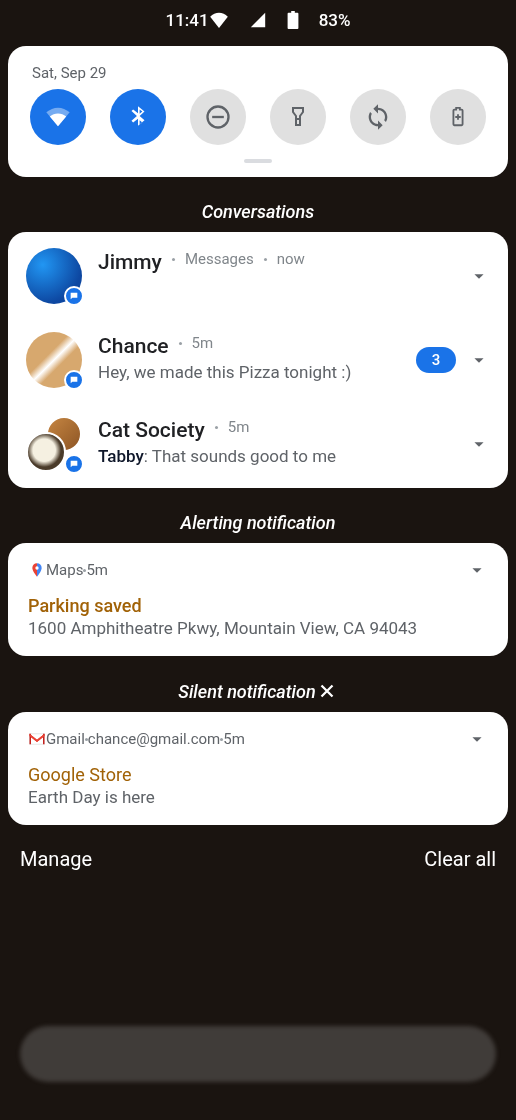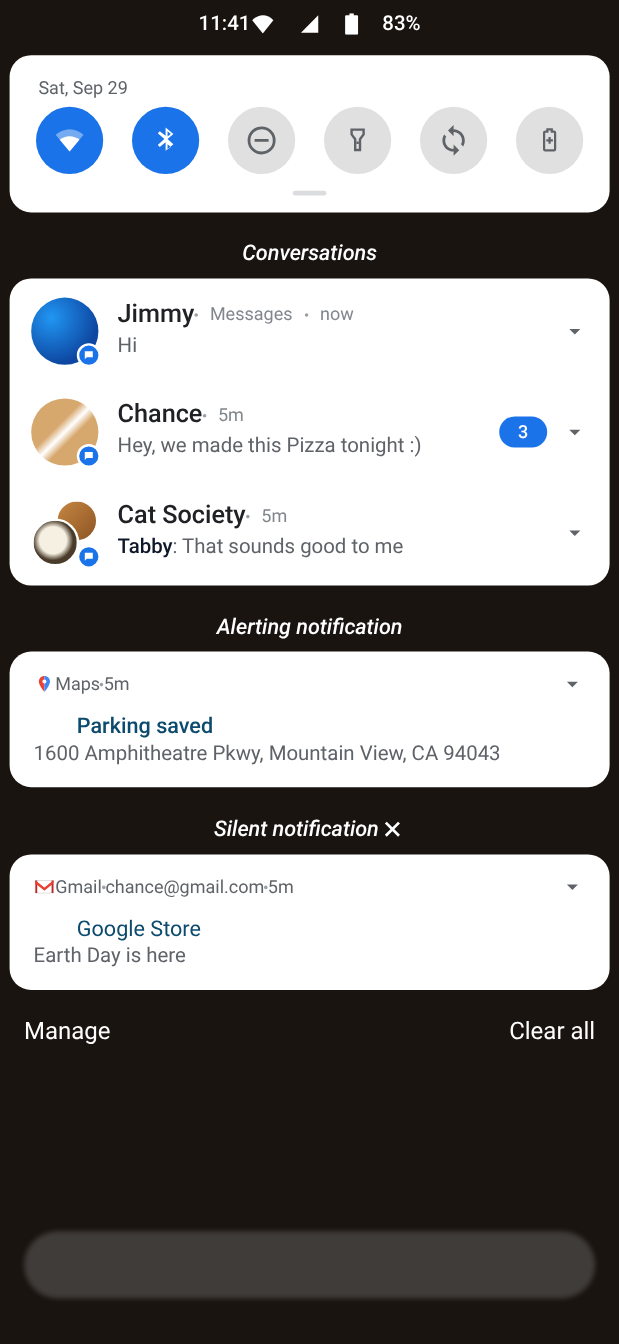--- a/index.html
+++ b/index.html
@@ -142,21 +142,22 @@
     border: 2px solid #fff;
     display: flex;
     align-items: center;
     justify-content: center;
   }
   .msg-badge svg { display:block; }
 
   .conv-main { flex: 1; min-width: 0; padding-top: 2px; }
   .conv-title-row {
     display: flex;
-    align-items: center;
+    align-items: flex-start;
+    gap: 10px;
     font-size: 17px;
   }
   .conv-title { font-weight: 500; font-size: 21px; color: #202124; }
   .meta { color: #80868b; font-size: 15px; display:flex; align-items:center; gap: 10px; }
   .dot { width: 3px; height: 3px; background:#9aa0a6; border-radius:50%; display:inline-block; }
   .conv-body { font-size: 17px; color: #5f6368; margin-top: 4px; }
   .conv-body .sender { font-weight: 500; color:#0f172a; }
 
   .conv-right {
     display: flex;
@@ -182,21 +183,21 @@
   
   .notif-item { padding: 16px 20px 18px; }
   .notif-top {
     display:flex;
     align-items:center;
     color:#5f6368;
     font-size: 15px;
   }
   .notif-top .app-icon { width: 18px; height:18px; display:flex; align-items:center; justify-content:center;}
   .notif-top .chev { margin-left:auto; }
-  .notif-title { font-size: 18px; color:#0c4a6e; margin-top: 14px; margin-left: 36px; }
+  .notif-title { font-size: 18px; color:#a16207; margin-top: 14px; }
   .notif-title.bold { font-weight: 500; }
   .notif-body { font-size: 17px; color:#5f6368; margin-top: 2px; }
 
   
   .bottom-bar {
     display:flex;
     justify-content: space-between;
     align-items:center;
     padding: 22px 20px 0;
     font-size: 20px;
@@ -297,21 +298,20 @@
     <div class="conv-main">
       <div class="conv-title-row">
         <span class="conv-title">Jimmy</span>
         <span class="meta">
           <span class="dot"></span>
           <span>Messages</span>
           <span class="dot"></span>
           <span>now</span>
         </span>
       </div>
-      <div class="conv-body">Hi</div>
     </div>
     <div class="conv-right">
       <span class="chevron">
         <svg width="22" height="22" viewBox="0 0 24 24">
             <path fill="#5f6368" d="M7 10l5 5 5-5z"></path>
           </svg>
       </span>
     </div>
   </div>
 

